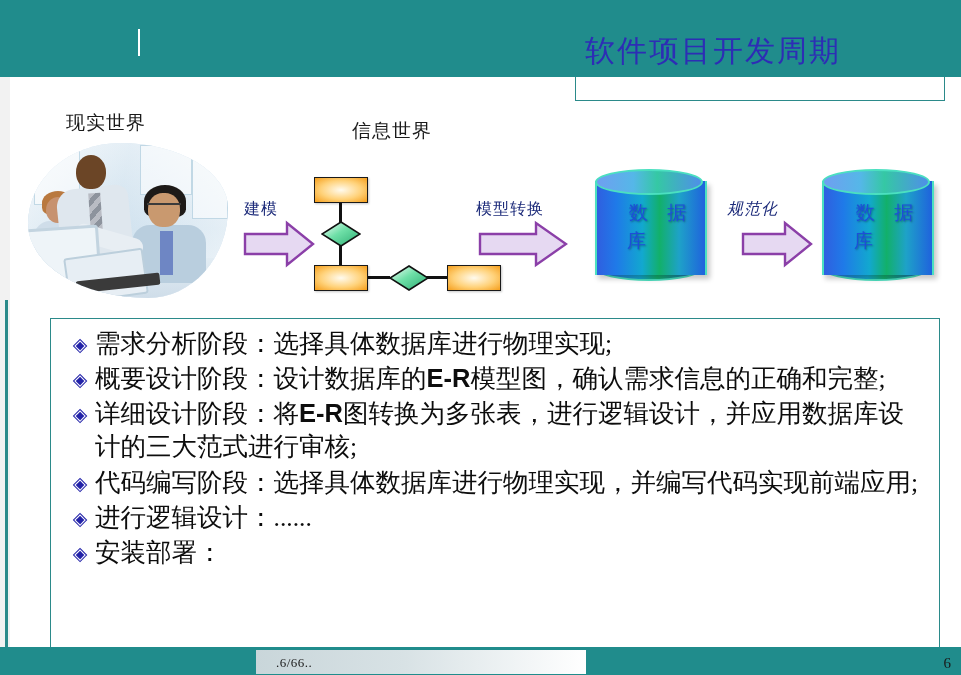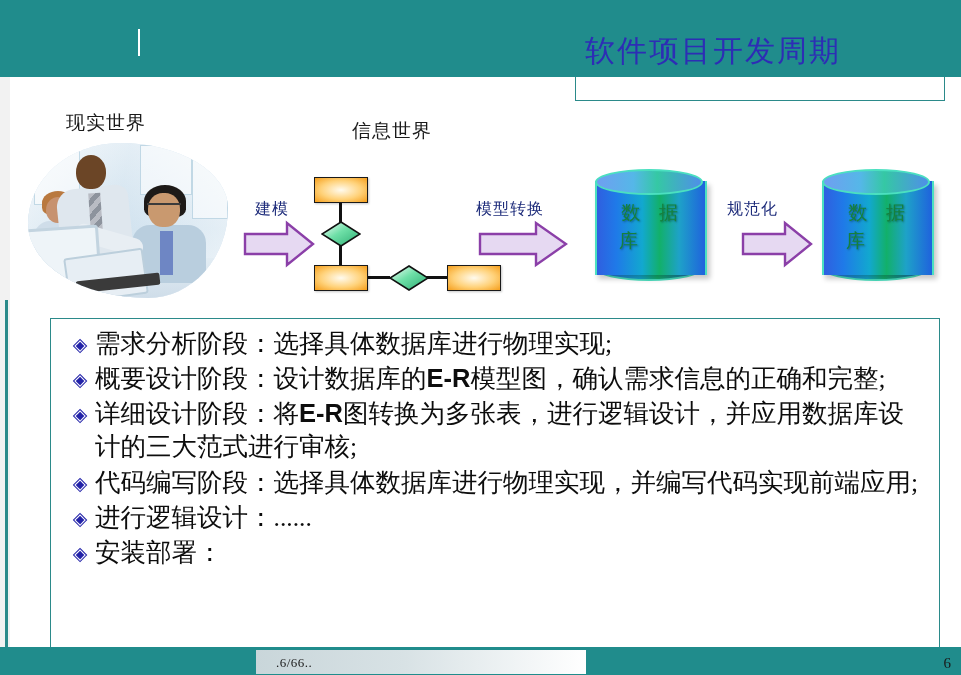--- a/index.html
+++ b/index.html
@@ -81,23 +81,23 @@
   .lbl-info    { left: 352px; top: 41px; text-align: center; }
   .lbl-db      { left: 588px; top: 33px; }
 
   .step-label {
     position: absolute;
     font-size: 16px;
     color: #1d2b7a;
     white-space: nowrap;
     letter-spacing: 1px;
   }
-  .lbl-model   { left: 255px; top: 122px; }
+  .lbl-model   { left: 244px; top: 122px; }
   .lbl-convert { left: 476px; top: 122px; }
-  .lbl-norm    { left: 727px; top: 122px; }
+  .lbl-norm    { left: 727px; top: 122px; font-style: italic; }
 
   
   .photo {
     position: absolute;
     left: 28px; top: 66px;
     width: 200px; height: 155px;
     border-radius: 46% 54% 40% 60% / 52% 42% 58% 48%;
     overflow: hidden;
     background: linear-gradient(160deg,#dce8f2 0%, #cfe0ee 40%, #e7eef5 100%);
   }
@@ -211,29 +211,29 @@
   }
   .cyl .top {
     position: absolute; left: 0; top: 0;
     width: 108px; height: 26px;
     border-radius: 50%;
     background: linear-gradient(90deg,#6f9ff0 0%,#55b7e8 35%,#35c8a4 58%,#4f8fe8 100%);
     border: 2px solid #4be0c0;
     box-sizing: border-box;
   }
   .cyl .cap {
-    position: absolute; left: 4px; top: 30px;
+    position: absolute; left: 12px; top: 30px;
     width: 108px;
     text-align: center;
     font-size: 19px;
     line-height: 28px;
-    color: #15803d;
+    color: #1d4ed8;
     letter-spacing: 7px;
     text-shadow: 1px 1px 2px rgba(0,0,0,.35);
-    font-family: Liberation Serif, serif;
+    font-family: Liberation Sans, sans-serif;
   }
   .cyl .cap .l2 { display:block; letter-spacing: 0; text-align:left; padding-left:20px; }
 
   
   .content-box {
     position: absolute;
     left: 50px; top: 318px;
     width: 890px; height: 357px;
     border: 1.5px solid #2b8a8a;
     border-bottom: none;

